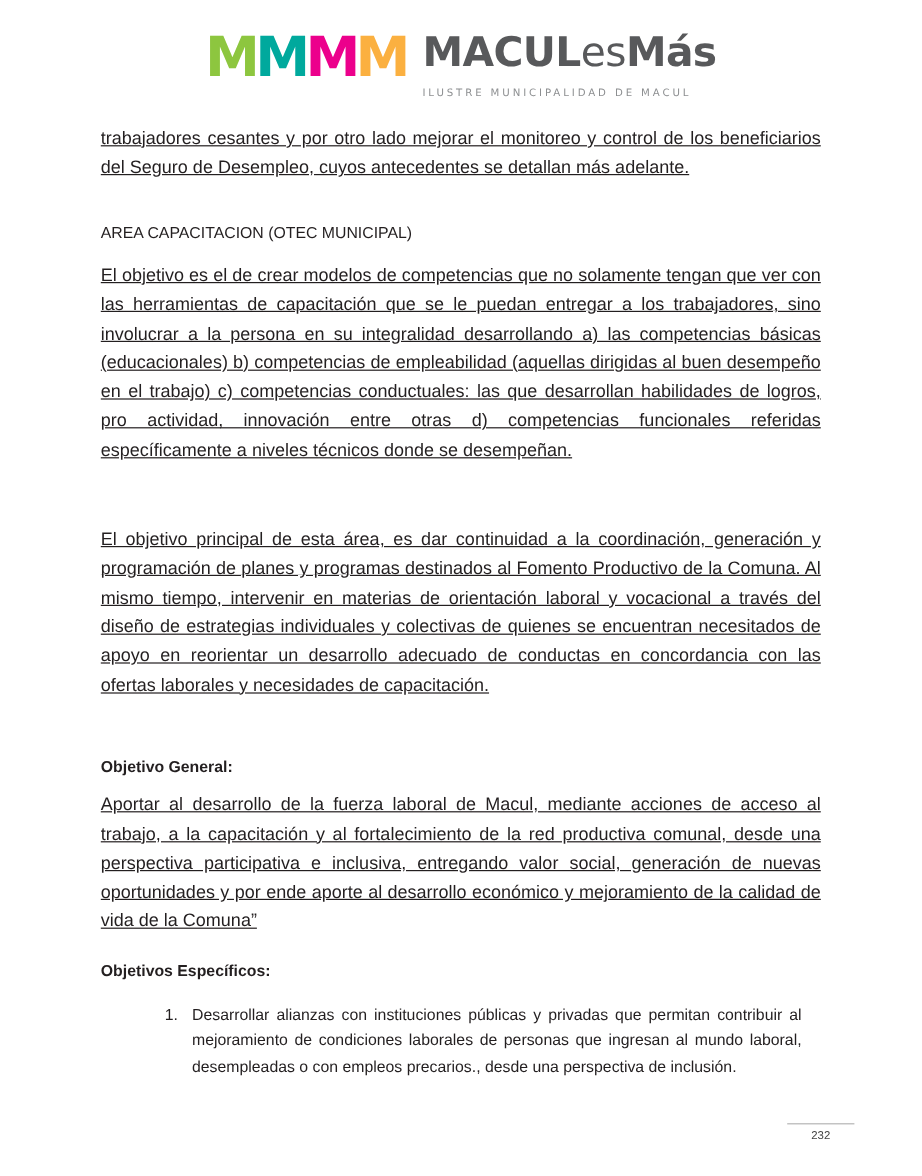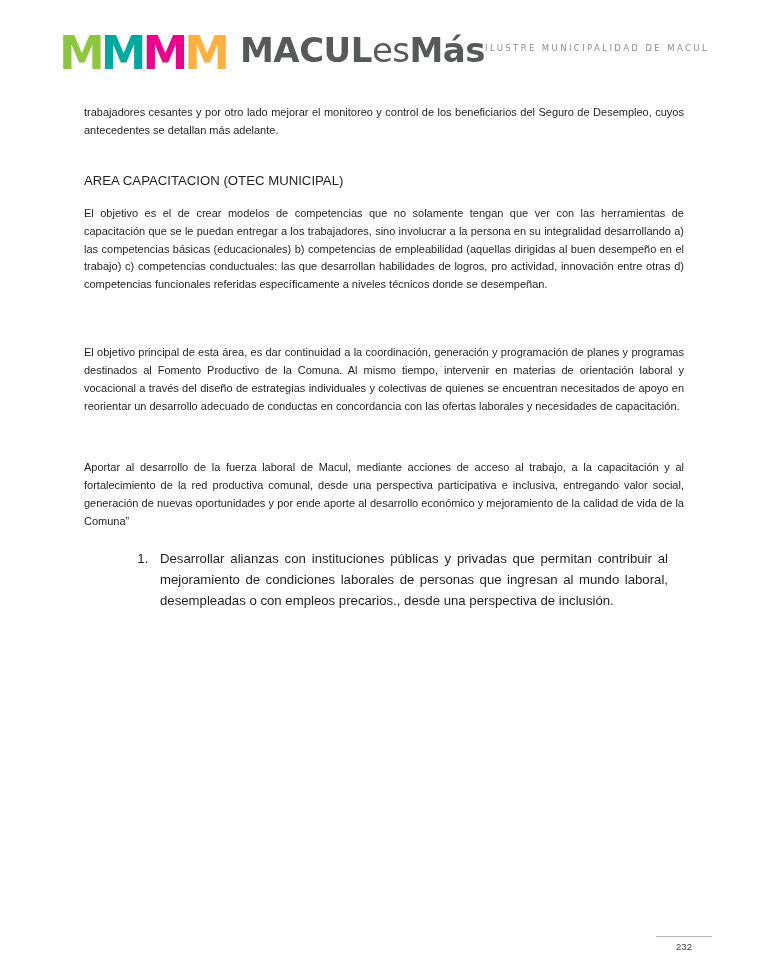--- a/index.html
+++ b/index.html
@@ -47,21 +47,21 @@
   }
   .logo-marks span {
     font-family: "DejaVu Sans", sans-serif;
     font-weight: 700;
     font-size: 46px;
     line-height: 46px;
     display: inline-block;
   }
   .logo-text {
     display: flex;
-    flex-direction: row;
+    flex-direction: column;
     justify-content: flex-start;
     padding-top: 2px;
   }
   .logo-text .line1 {
     font-family: "DejaVu Sans", sans-serif;
     font-size: 34px;
     line-height: 36px;
     font-weight: 700;
     color: #58595b;
     letter-spacing: -0.5px;
@@ -80,26 +80,27 @@
   }
 
   
   .content {
     margin: 0 auto;
     width: 600px;
     padding-top: 12px;
   }
   p {
     margin: 0 0 0 0;
-    font-size: 11px;
+    font-size: 15px;
     line-height: 1.62;
     text-align: justify;
     text-justify: inter-word;
     color: #231f20;
     font-family: "Liberation Sans", sans-serif;
+    text-decoration: underline;
   }
   .p-gap { margin-bottom: 17px; }
   .p-gap-lg { margin-bottom: 30px; }
   .bold {
     font-weight: 700;
   }
   .heading {
     font-size: 13.2px;
     font-weight: 400;
     line-height: 1.62;
@@ -175,23 +176,25 @@
     <p class="p-gap-lg">El objetivo es el de crear modelos de competencias que no solamente tengan que ver con las herramientas de capacitación que se le puedan entregar a los trabajadores, sino involucrar a la persona en su integralidad  desarrollando a) las competencias básicas (educacionales) b) competencias de empleabilidad (aquellas dirigidas al buen desempeño en el trabajo) c) competencias conductuales: las que desarrollan habilidades de logros, pro actividad, innovación entre otras d) competencias funcionales  referidas específicamente  a niveles técnicos donde se desempeñan.</p>
 
     <div class="spacer-20"></div>
 
 
     <p class="p-gap-lg">El objetivo principal de esta área, es dar continuidad a la coordinación, generación y programación de planes y programas destinados al Fomento Productivo de la Comuna. Al mismo tiempo, intervenir en materias de orientación laboral y vocacional a través del diseño de estrategias individuales y colectivas de quienes se encuentran necesitados de apoyo en reorientar un desarrollo adecuado de conductas en concordancia con las ofertas laborales y necesidades de capacitación.</p>
 
     <div class="spacer-14"></div>
 
 
+    <div class="subheading">Objetivo General:</div>
 
     <p class="p-gap">Aportar al desarrollo de la fuerza laboral de Macul, mediante acciones de acceso al trabajo, a la capacitación y al fortalecimiento de la red productiva comunal, desde una perspectiva participativa e inclusiva, entregando valor social, generación de nuevas oportunidades y por ende aporte al desarrollo económico y mejoramiento de la calidad de vida de la Comuna”</p>
 
+    <div class="subheading">Objetivos Específicos:</div>
 
     <ol class="numbered">
       <li>Desarrollar alianzas con instituciones públicas y privadas que permitan contribuir al mejoramiento de condiciones laborales de personas que ingresan al mundo laboral, desempleadas o con empleos precarios., desde una perspectiva de inclusión.</li>
     </ol>
 
   </div>
 
   <div class="footer">
     <div class="footer-rule"></div>
     <div class="footer-num">232</div>

